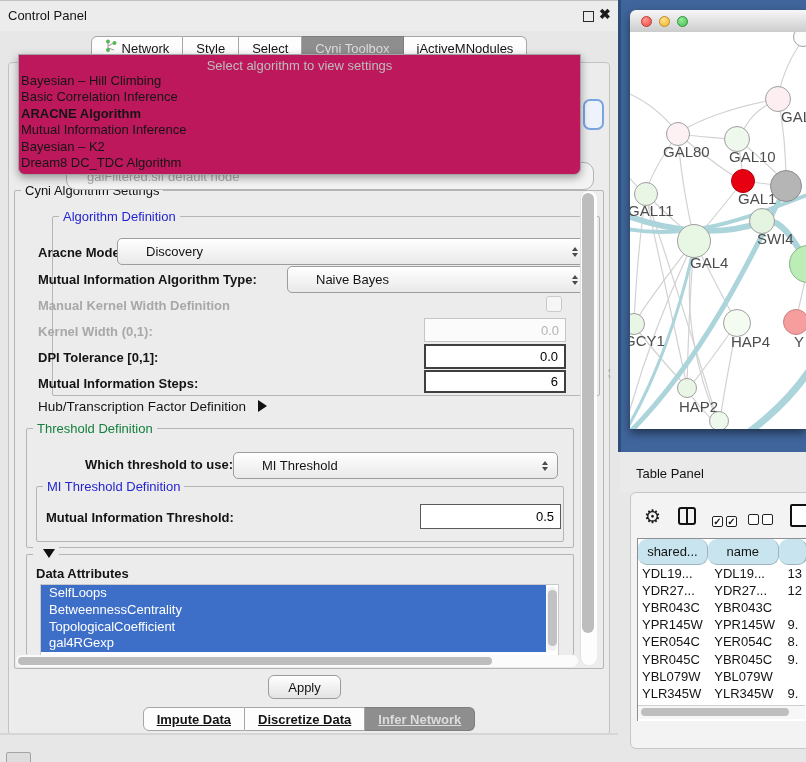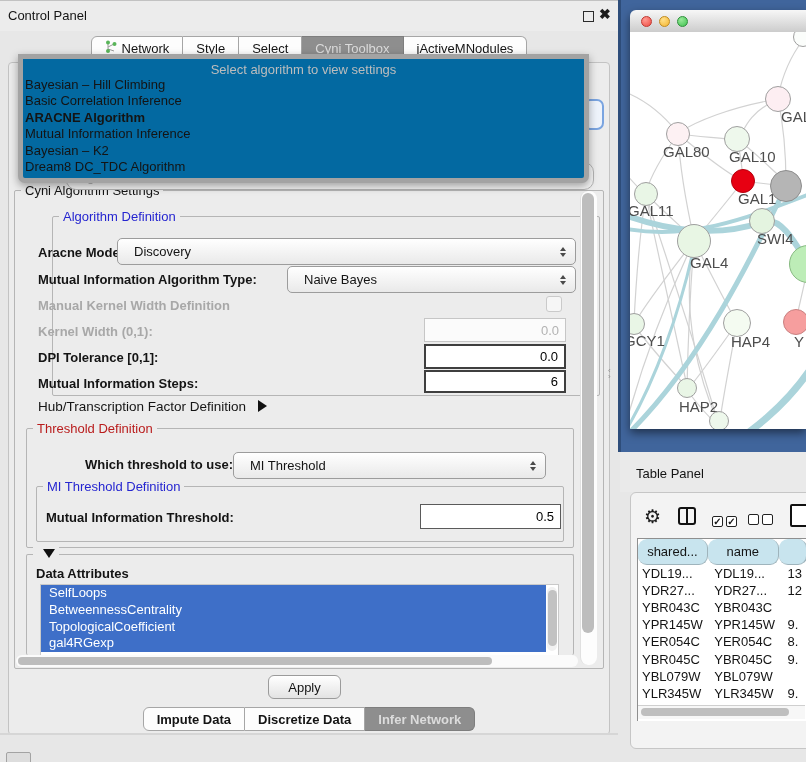--- a/index.html
+++ b/index.html
@@ -10,53 +10,53 @@
   .dis{color:#a8a8a8;}
 
   
   #cp-titlebar{left:0;top:0;width:618px;height:30px;background:#ececec;border-top:1px solid #c2c2c2;}
   #cp-title{left:8px;top:8px;font-size:13px;}
   #float-btn{left:583px;top:11px;width:9px;height:9px;border:1.6px solid #2b2b2b;background:transparent;}
   #close-btn{left:599px;top:6px;font-size:14px;font-weight:bold;color:#1c1c1c;}
 
   
   .tabbar{display:flex;}
-  .tab{height:16px;display:flex;align-items:center;gap:5px;padding:3px 13px;background:#fdfdfd;
-       border:1px solid #a6a6a6;border-left:none;font-size:13px;cursor:default;white-space:nowrap;}
+  .tab{height:16px;display:flex;align-items:flex-end;gap:5px;padding:3px 13px;background:#fdfdfd;
+       border:1px solid #a6a6a6;border-left:none;font-size:13px;cursor:default;white-space:nowrap;text-decoration:underline;}
   .tab:first-child{border-left:1px solid #a6a6a6;border-radius:6px 0 0 6px;}
   .tab:last-child{border-radius:0 6px 6px 0;}
   .tab.sel{background:#8e8e8e;color:#dcdcdc;border-color:#7e7e7e;}
   #top-tabs{left:0;top:36px;width:618px;display:flex;justify-content:center;}
   #bottom-tabs{left:0;top:707px;width:618px;display:flex;justify-content:center;}
 
   #cp-body{left:8px;top:62px;width:600px;height:671px;background:#ececec;border:1px solid #c3c3c3;border-radius:4px;}
   #cp-bottom-line{left:0;top:733px;width:618px;height:2px;background:#d6d6d6;}
 
   
   #bg-combo{left:66px;top:162px;width:506px;height:26px;border:1px solid #b3b3b3;border-radius:10px;
             background:#f3f3f3;z-index:1;font-size:13px;color:#a9a9a9;display:flex;align-items:center;padding-left:20px;overflow:hidden;}
   #bg-combo-focus{left:583px;top:99px;width:17px;height:27px;border:2px solid #7aa4e0;border-radius:7px;background:#eef3fb;z-index:1;}
 
   
-  #algo-popup{left:18px;top:54px;width:561px;height:119px;background:#0369a1;border:5px solid #a3a3a3;
+  #algo-popup{left:18px;top:54px;width:561px;height:119px;background:#be185d;border:1px solid #a3a3a3;
               border-radius:0 0 7px 7px;box-shadow:0 3px 8px rgba(0,0,0,.35);z-index:5;overflow:hidden;}
   #algo-placeholder{width:100%;text-align:center;color:#bdbdbd;font-size:13px;padding-top:3px;height:15px;}
   .opt{font-size:13px;line-height:16.4px;padding-left:2px;white-space:nowrap;}
   .opt.optsel{font-weight:bold;}
 
   
   .grp{position:absolute;border:1px solid #b5b5b5;border-radius:2px;text-align:center;}
   .grp-title{position:absolute;top:-8px;left:6px;background:#ececec;padding:0 4px;font-size:13px;white-space:nowrap;}
   .t-black{color:#141414;}
   .t-blue{color:#2525d0;}
-  .t-green{color:#b91c1c;}
+  .t-green{color:#15803d;}
 
   
   .combo{position:absolute;background:linear-gradient(#ffffff,#e9e9e9);border:1px solid #9c9c9c;border-radius:5px;
-         font-size:13px;display:flex;align-items:center;padding-left:16px;}
+         font-size:13px;display:flex;align-items:center;padding-left:28px;}
   .arrows{position:absolute;right:9px;top:50%;transform:translateY(-50%);display:flex;flex-direction:column;gap:2px;}
   .arr-up{width:0;height:0;border-left:3.5px solid transparent;border-right:3.5px solid transparent;border-bottom:4.5px solid #4a4a4a;}
   .arr-dn{width:0;height:0;border-left:3.5px solid transparent;border-right:3.5px solid transparent;border-top:4.5px solid #4a4a4a;}
 
   
   .tf{position:absolute;box-sizing:border-box;text-align:right;padding:0 6px;font-size:13px;font-family:inherit;
       background:#ffffff;border:2px solid #3f3f3f;border-radius:0;}
   .tf.tfdis{border:1px solid #c6c6c6;color:#b3b3b3;background:#fbfbfb;}
   .tf.tfmid{border:1.5px solid #5a5a5a;}
 

